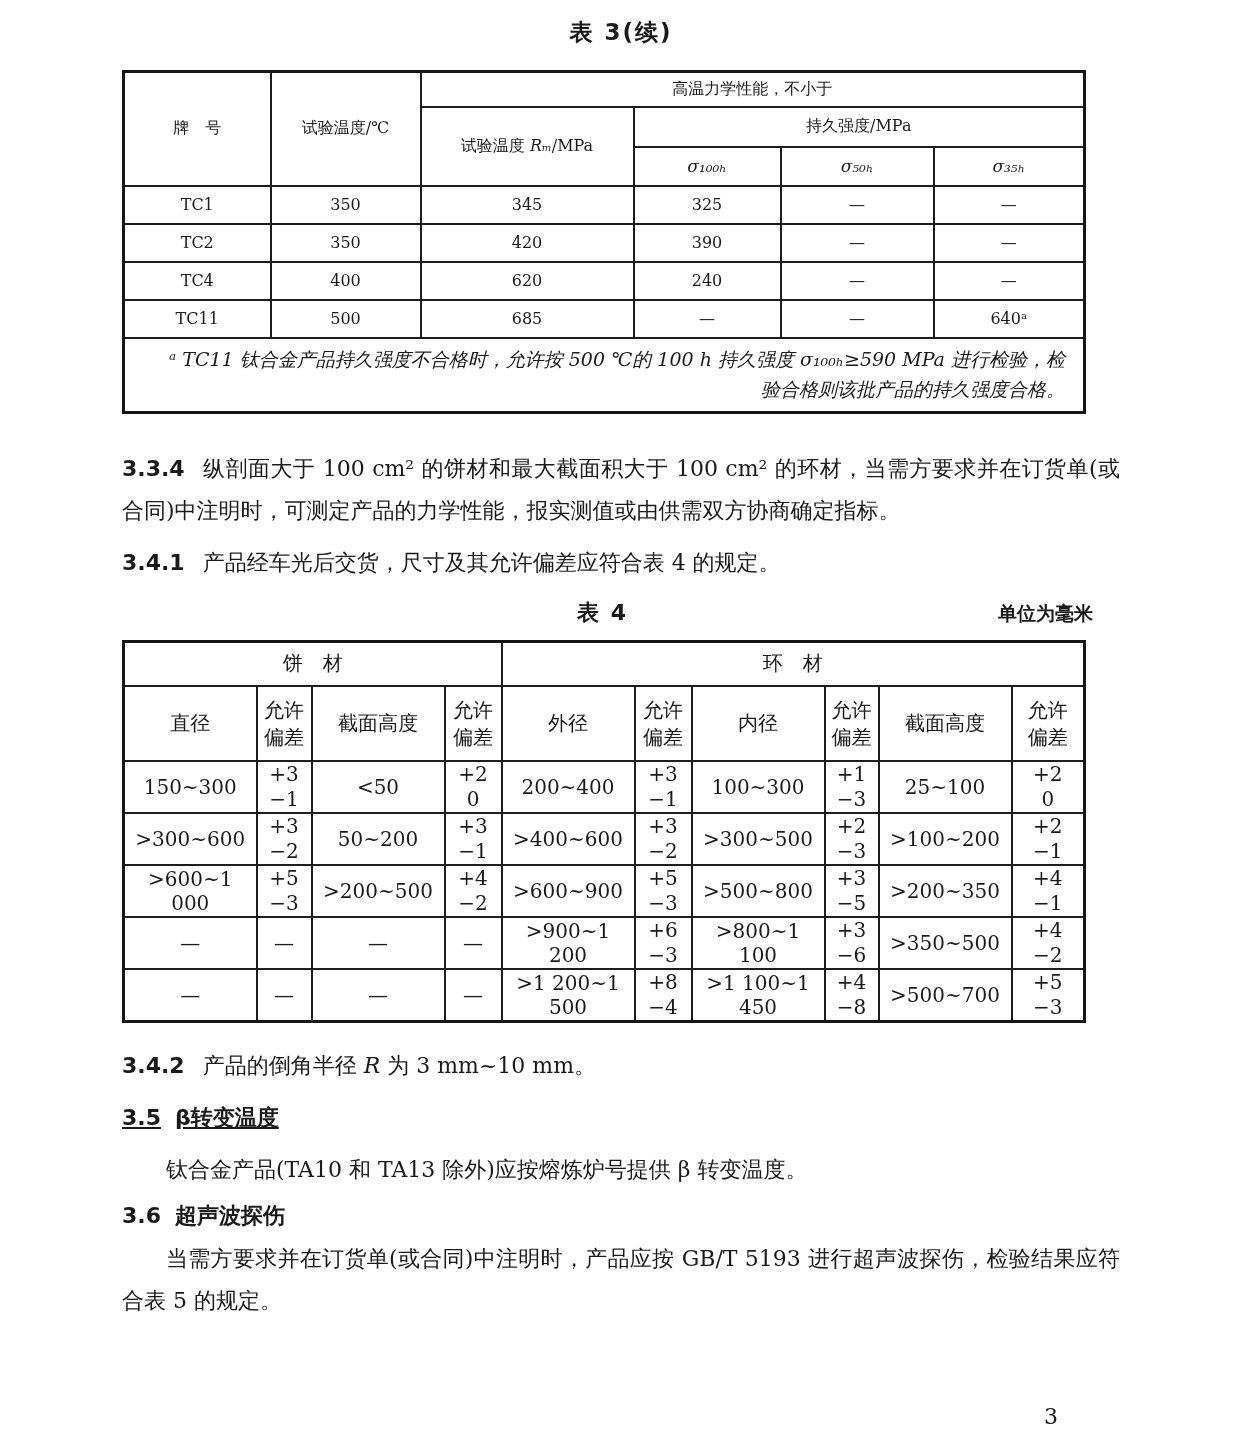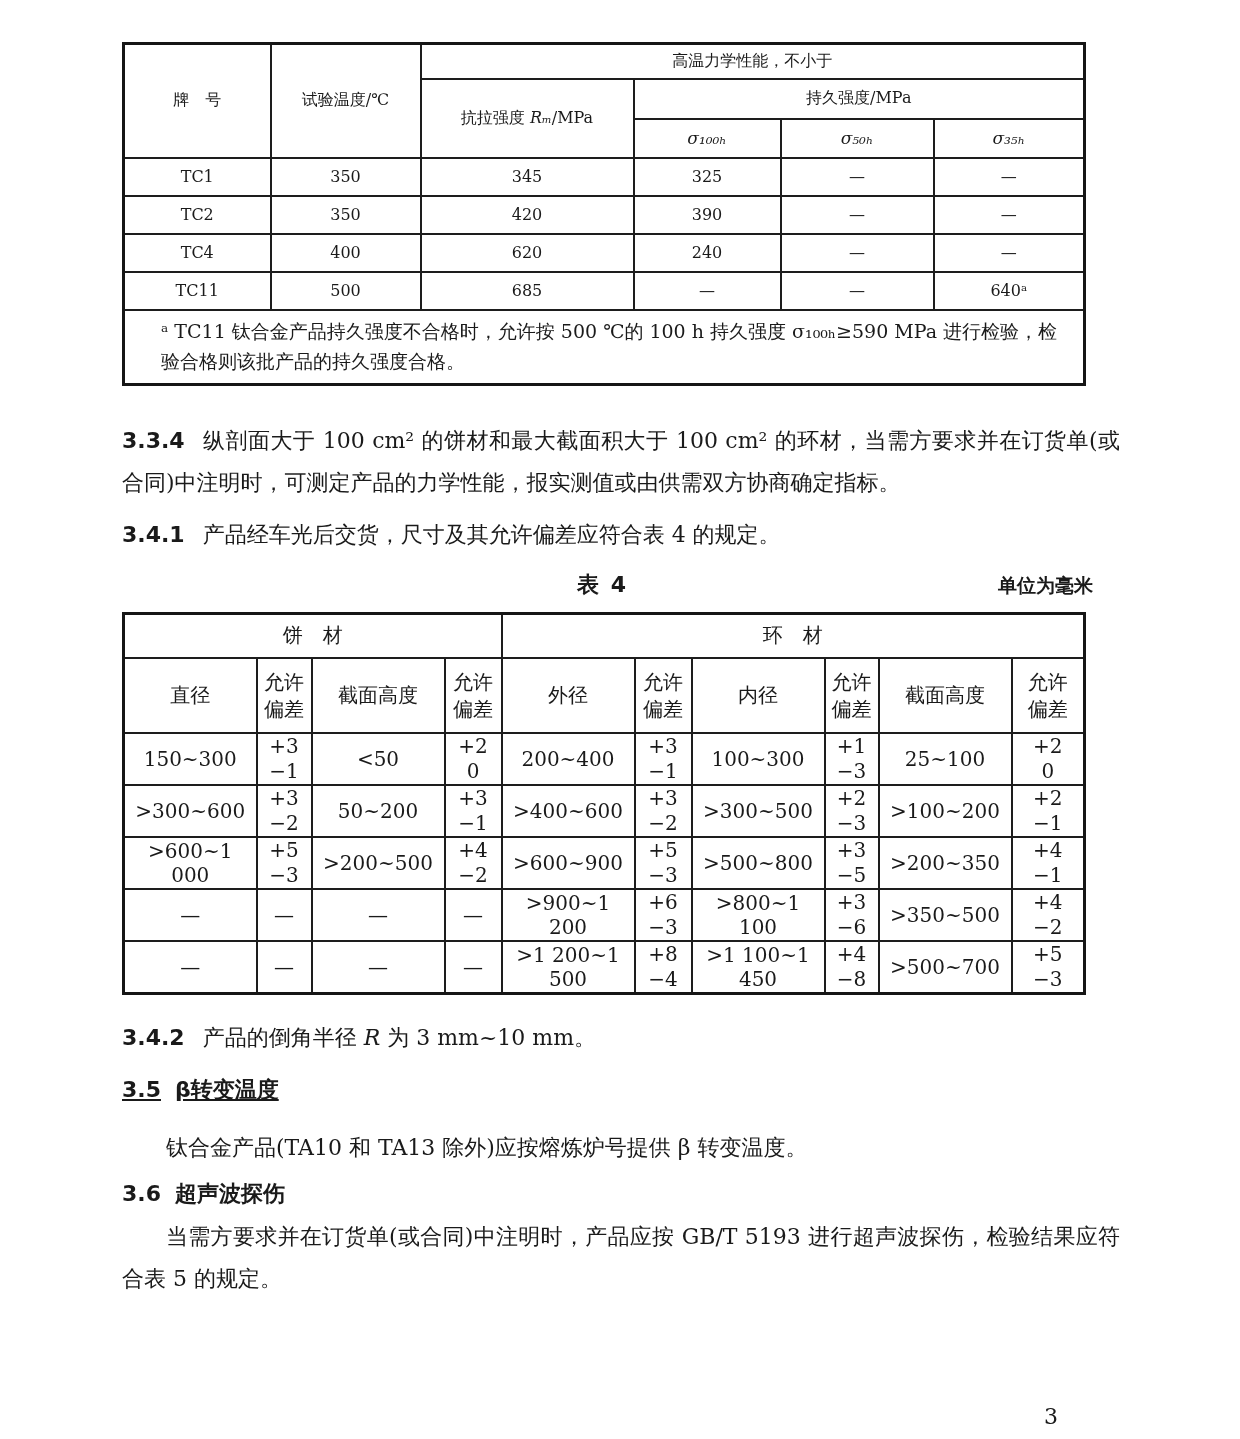--- a/index.html
+++ b/index.html
@@ -14,66 +14,67 @@
     font-family:"DejaVu Sans","Liberation Sans",sans-serif;letter-spacing:2px;
   }
   table{border-collapse:collapse;table-layout:fixed;width:961px;}
   .t3{margin-top:24px;border:3px solid #161616;}
   .t3 td,.t3 th{border:2px solid #1d1d1d;text-align:center;vertical-align:middle;
     font-weight:normal;font-size:16px;padding:0 2px;}
   .t3 tr.h1{height:35px;} .t3 tr.h2{height:40px;} .t3 tr.h3{height:39px;}
   .t3 tr.dr{height:38px;}
   .t3 .sigma{font-style:italic;font-size:17px;}
   .t3 .footnote{
-    text-align:left;font-size:19px;line-height:30px;padding:5px 18px 7px 36px;
+    text-align:right;font-size:19px;line-height:30px;padding:5px 18px 7px 36px;font-style:italic;
   }
   .caption-row{position:relative;width:961px;height:30px;margin-top:14px;
     font-family:"DejaVu Sans","Liberation Sans",sans-serif;font-weight:bold;}
   .cap-center{position:absolute;left:0;right:0;text-align:center;font-size:22px;letter-spacing:2px;}
   .cap-right{position:absolute;right:-10px;top:3px;font-size:19px;}
   .t4{margin-top:12px;border:3px solid #161616;}
   .t4 td,.t4 th{border:2px solid #1d1d1d;text-align:center;vertical-align:middle;
     font-weight:normal;font-size:20px;padding:0 2px;}
   .t4 tr.gr{height:45px;margin-top:35px;} .t4 tr.ch{height:75px;} .t4 tr.dr{height:50px;}
   .pre{white-space:pre-line;line-height:1.35;}
   .tol{white-space:pre-line;font-size:19px;line-height:1.25;}
   .para{font-size:22px;line-height:42px;text-align:justify;margin:0;}
   .p334{margin-top:34px;} .p341{margin-top:10px;} .p342{margin-top:22px;}
-  .p35t{margin-top:16px;} .p36t{margin-top:1px;}
+  .p35t{margin-top:10px;} .p36t{margin-top:1px;}
   .indent{text-indent:2em;}
   .heading{font-size:22px;line-height:42px;margin:0;
     font-family:"DejaVu Sans","Liberation Sans",sans-serif;font-weight:bold;}
   .h34{margin-top:12px;} .h35{margin-top:10px;text-decoration:underline;} .h36{margin-top:4px;}
   .cnum{font-family:"DejaVu Sans","Liberation Sans",sans-serif;font-weight:bold;margin-right:18px;}
   .heading .cnum{margin-right:14px;}
   .page-num{position:absolute;right:182px;bottom:10px;font-size:22px;}
 </style>
 </head>
 <body>
 
 <div class="content">
 
+  <div class="doc-title">表 3(续)</div>
 
   <table class="t3">
     <colgroup>
       <col style="width:147px">
         <col style="width:150px">
         <col style="width:213px">
       <col style="width:147px">
         <col style="width:153px">
         <col style="width:151px">
     </colgroup>
     <tbody>
       <tr class="h1">
         <th rowspan="3">牌　号</th>
         <th rowspan="3">试验温度/℃</th>
         <th colspan="4">高温力学性能，不小于</th>
       </tr>
       <tr class="h2">
-        <th rowspan="2"><span>抗拉强度 </span><i>Rₘ</i><span>/MPa</span></th>
+        <th rowspan="2"><span>试验温度 </span><i>Rₘ</i><span>/MPa</span></th>
         <th colspan="3">持久强度/MPa</th>
       </tr>
       <tr class="h3">
         <th class="sigma">σ₁₀₀ₕ</th>
         <th class="sigma">σ₅₀ₕ</th>
         <th class="sigma">σ₃₅ₕ</th>
       </tr>
       <tr class="dr">
         <td>TC1</td>
         <td>350</td>

